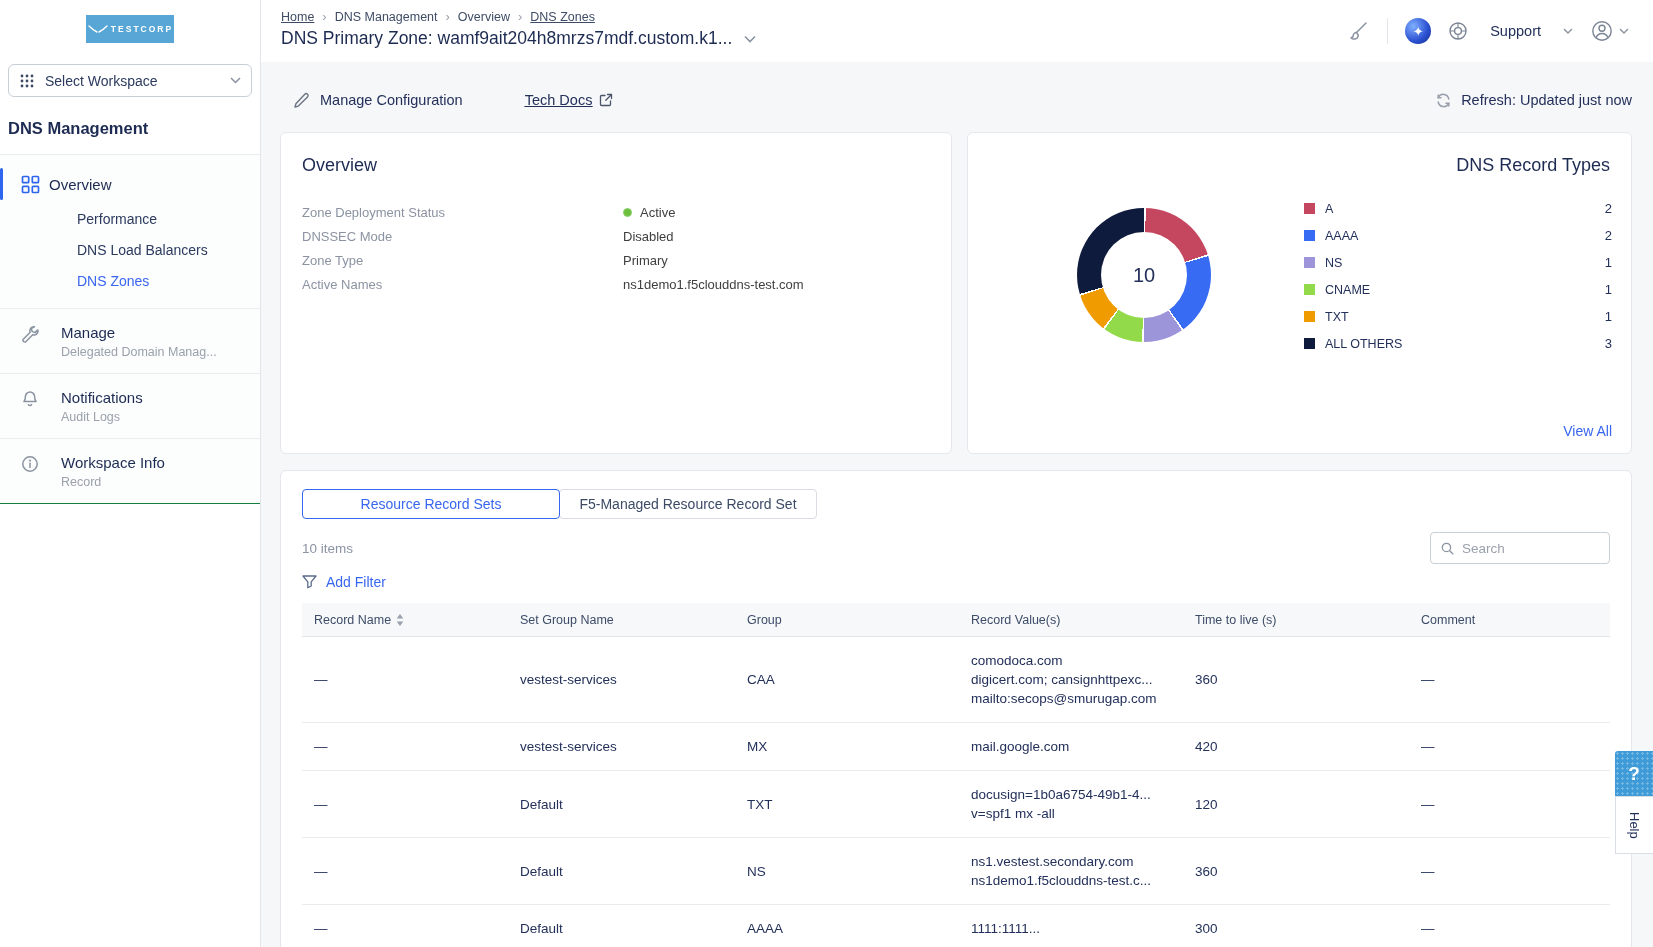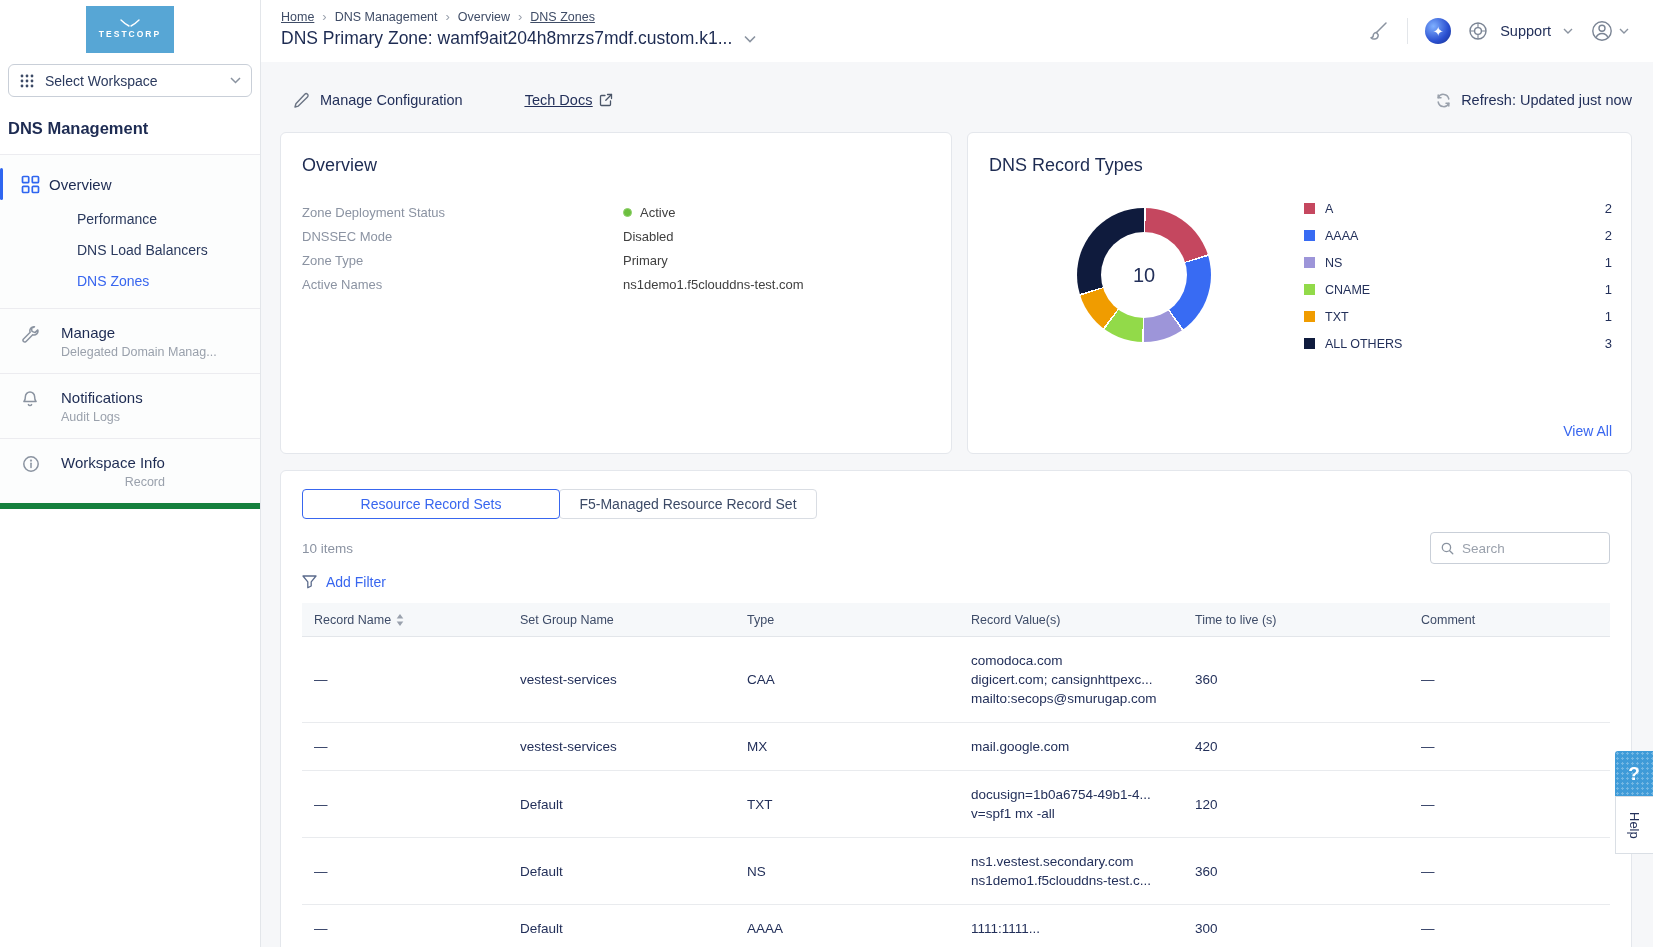--- a/index.html
+++ b/index.html
@@ -3,21 +3,21 @@
 <meta charset="utf-8">
 <style>
   * { box-sizing: border-box; margin: 0; padding: 0; }
   html,body { background:#e9ebee; }
   body { font-family: "Liberation Sans","DejaVu Sans",sans-serif; }
   .screen { position:relative; width:1653px; height:947px; background:#f6f7f9; overflow:hidden; display:flex; }
 
   
   .sidebar { width:261px; min-width:261px; background:#fff; border-right:1px solid #e3e6ea; height:100%; }
   .logo-row { height:58px; display:flex; align-items:center; justify-content:center; }
-  .logo-box { width:88px; height:47px; background:#57a6d5; display:flex; flex-direction:column; align-items:center; justify-content:center; gap:2px; }
+  .logo-box { width:88px; height:28px; background:#57a6d5; display:flex; flex-direction:row; align-items:center; justify-content:center; gap:2px; }
   .logo-wings { width:22px; height:8px; }
   .logo-text { color:#fff; font-size:8.5px; font-weight:bold; letter-spacing:2px; }
   .workspace-select { margin:6px 8px 0 8px; height:33px; border:1px solid #c9cfd8; border-radius:6px; display:flex; align-items:center; padding:0 10px; cursor:pointer; background:#fff; }
   .workspace-select .lbl { font-size:14px; color:#2b3a5e; margin-left:10px; }
   .workspace-select .chev { margin-left:auto; }
   .side-title { padding:22px 8px 16px 8px; font-size:16.5px; font-weight:bold; color:#1d2b52; }
   .band { border-top:1px solid #ececf0; background:#fcfdfd; }
   .band.group-overview { padding:10px 0 12px 0; }
   .nav-main { position:relative; height:38px; display:flex; align-items:center; cursor:pointer; }
   .nav-main .abar { position:absolute; left:0; top:3px; bottom:3px; width:3px; background:#2f66f0; border-radius:2px; }
@@ -39,21 +39,21 @@
   .breadcrumb { display:flex; align-items:center; font-size:12.5px; color:#3f4c66; }
   .crumb { cursor:pointer; }
   .crumb.u { text-decoration:underline;text-align:right; }
   .crumb-sep { margin:0 8px; color:#9aa1ad; font-size:13px; }
   .page-title-row { display:flex; align-items:center; margin-top:4px; }
   .page-title { font-size:17.5px; color:#1d2b52; }
   .title-chev { margin-left:12px; cursor:pointer; display:flex; }
   .tb-right { margin-left:auto; display:flex; align-items:center; gap:17px; }
   .vdiv { width:1px; height:26px; background:#e3e6ea; }
   .ai-circle { width:26px; height:26px; border-radius:50%; background:radial-gradient(circle at 32% 32%, #7fb0ff, #2a4fd0 60%, #162e86); color:#fff; display:flex; align-items:center; justify-content:center; font-size:13px; cursor:pointer; }
-  .support-group { display:flex; align-items:center; gap:12px; cursor:pointer; }
+  .support-group { display:flex; align-items:center; gap:22px; cursor:pointer; }
   .support-label { font-size:14.5px; color:#23305a; }
   .account-group { display:flex; align-items:center; gap:5px; cursor:pointer; }
   .iconbtn { display:flex; cursor:pointer; }
 
   
   .content { flex:1; padding:24px 21px 0 19px; overflow:hidden; }
   .toolbar { display:flex; align-items:center; height:28px; margin-bottom:18px; padding-left:13px; }
   .tool-item { display:flex; align-items:center; gap:10px; cursor:pointer; }
   .tool-label { font-size:14.5px; color:#23305a; }
   .techdocs { margin-left:62px; display:flex; align-items:center; gap:7px; cursor:pointer;text-decoration:underline; }
@@ -64,21 +64,21 @@
   .card { background:#fff; border:1px solid #e4e7ec; border-radius:6px; }
   .card-title { font-size:18px; font-weight:500; color:#1d2b52; }
 
   .overview-card { width:672px; padding:22px 21px; }
   .ov-fields { margin-top:24px; }
   .ov-row { display:flex; align-items:center; height:24px; }
   .ov-label { width:321px; font-size:13px; color:#8b93a2; }
   .ov-value { font-size:13px; color:#404040; display:flex; align-items:center; }
   .status-dot { width:9px; height:9px; border-radius:50%; background:#6cbf3f; border:1px solid #8ed06a; margin-right:8px; }
 
-  .chart-card { flex:1; position:relative; padding:22px 21px; }
+  .chart-card { flex:1; position:relative; padding:22px 21px;text-align:right; }
   .donut { position:absolute; left:109px; top:75px; width:134px; height:134px; border-radius:50%; }
   .donut-hole { position:absolute; left:24px; top:24px; width:86px; height:86px; border-radius:50%; background:#fff; display:flex; align-items:center; justify-content:center; font-size:20px; color:#23305a; }
   .legend { position:absolute; left:336px; right:19px; top:62px; }
   .legend-row { display:flex; align-items:center; height:27px; }
   .swatch { width:11px; height:11px; margin-right:10px; }
   .legend-label { font-size:12.5px; color:#23305a; }
   .legend-count { margin-left:auto; font-size:13px; color:#23305a; }
   .view-all { position:absolute; right:19px; bottom:14px; font-size:14px; color:#3866ef; cursor:pointer; }
 
   
@@ -184,21 +184,21 @@
               <path d="M7.4 14.6 a1.8 1.8 0 0 0 3.2 0"></path>
             </svg>
         </span>
         <span class="sec-txt">
           <div class="sec-title">Notifications</div>
           <div class="sec-sub">Audit Logs</div>
         </span>
       </div>
     </div>
 
-    <div class="band section" style="border-bottom:6px solid #15803d;text-align:right;">
+    <div class="band section" style="border-bottom:1px solid #15803d;">
       <div class="sec-row">
         <span class="nicon">
           <svg width="18" height="18" viewBox="0 0 18 18" fill="none" stroke="#8a93a0" stroke-width="1.5">
               <circle cx="9" cy="9" r="7.2"></circle>
               <path d="M9 8.2 V12.6" stroke-linecap="round"></path>
               <circle cx="9" cy="5.6" r="0.4" fill="#8a93a0"></circle>
             </svg>
         </span>
         <span class="sec-txt">
           <div class="sec-title">Workspace Info</div>
@@ -386,21 +386,21 @@
         </div>
         <div class="rtable">
           <div class="tr-grid thead" id="thead">
               <div class="th">Record Name<span class="sort-ic">
                   <svg width="8" height="12" viewBox="0 0 8 12" fill="#9aa1ad">
                     <path d="M4 0 L7.3 4.4 H0.7 z"></path>
                     <path d="M4 12 L0.7 7.6 H7.3 z"></path>
                   </svg>
                 </span></div>
               <div class="th">Set Group Name</div>
-              <div class="th">Type</div>
+              <div class="th">Group</div>
               <div class="th">Record Value(s)</div>
               <div class="th">Time to live (s)</div>
               <div class="th">Comment</div>
             </div>
           <div id="tbody">
               <div class="tr-grid tr">
                 <div class="td">—</div>
                 <div class="td">vestest-services</div>
                 <div class="td">CAA</div>
                 <div class="td">

